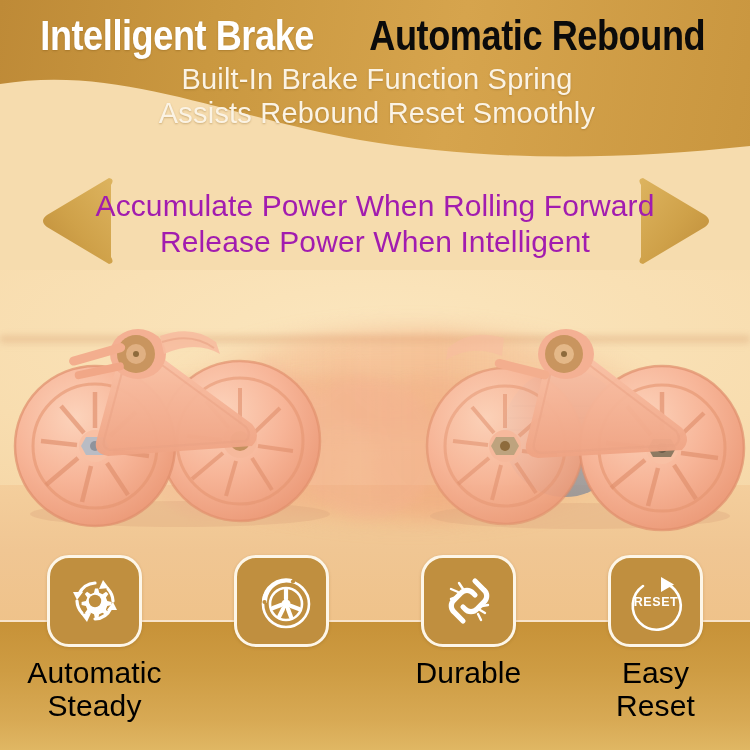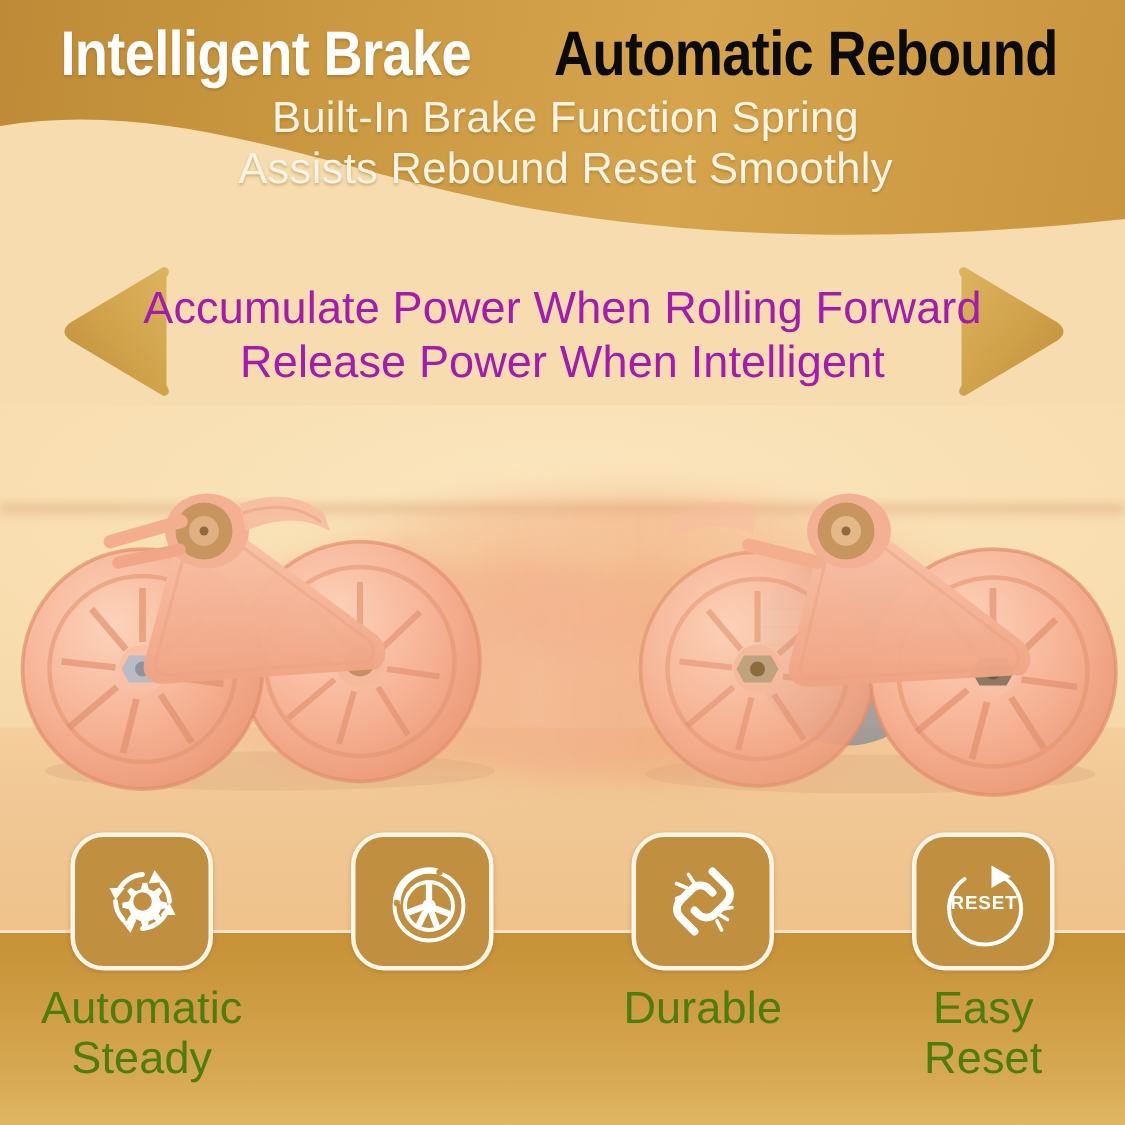--- a/index.html
+++ b/index.html
@@ -119,21 +119,21 @@
   .tile{
     width:95px;height:92px;border-radius:22px;
     background:#C08F3F;
     border:3px solid #FDF6E8;
     box-sizing:border-box;
     display:flex;align-items:center;justify-content:center;
     box-shadow:0 1px 3px rgba(120,80,25,.25);
   }
   .tile svg{display:block;}
   .feature-label{
-    margin-top:9px;text-align:center;color:#4d7c0f;
+    margin-top:9px;text-align:center;color:#000000;
     font-size:30px;line-height:33px;font-weight:400;
     letter-spacing:.1px;
   }
   .feature-label span{display:block;}
 </style>
 </head>
 <body>
 
 <div class="poster">
 

